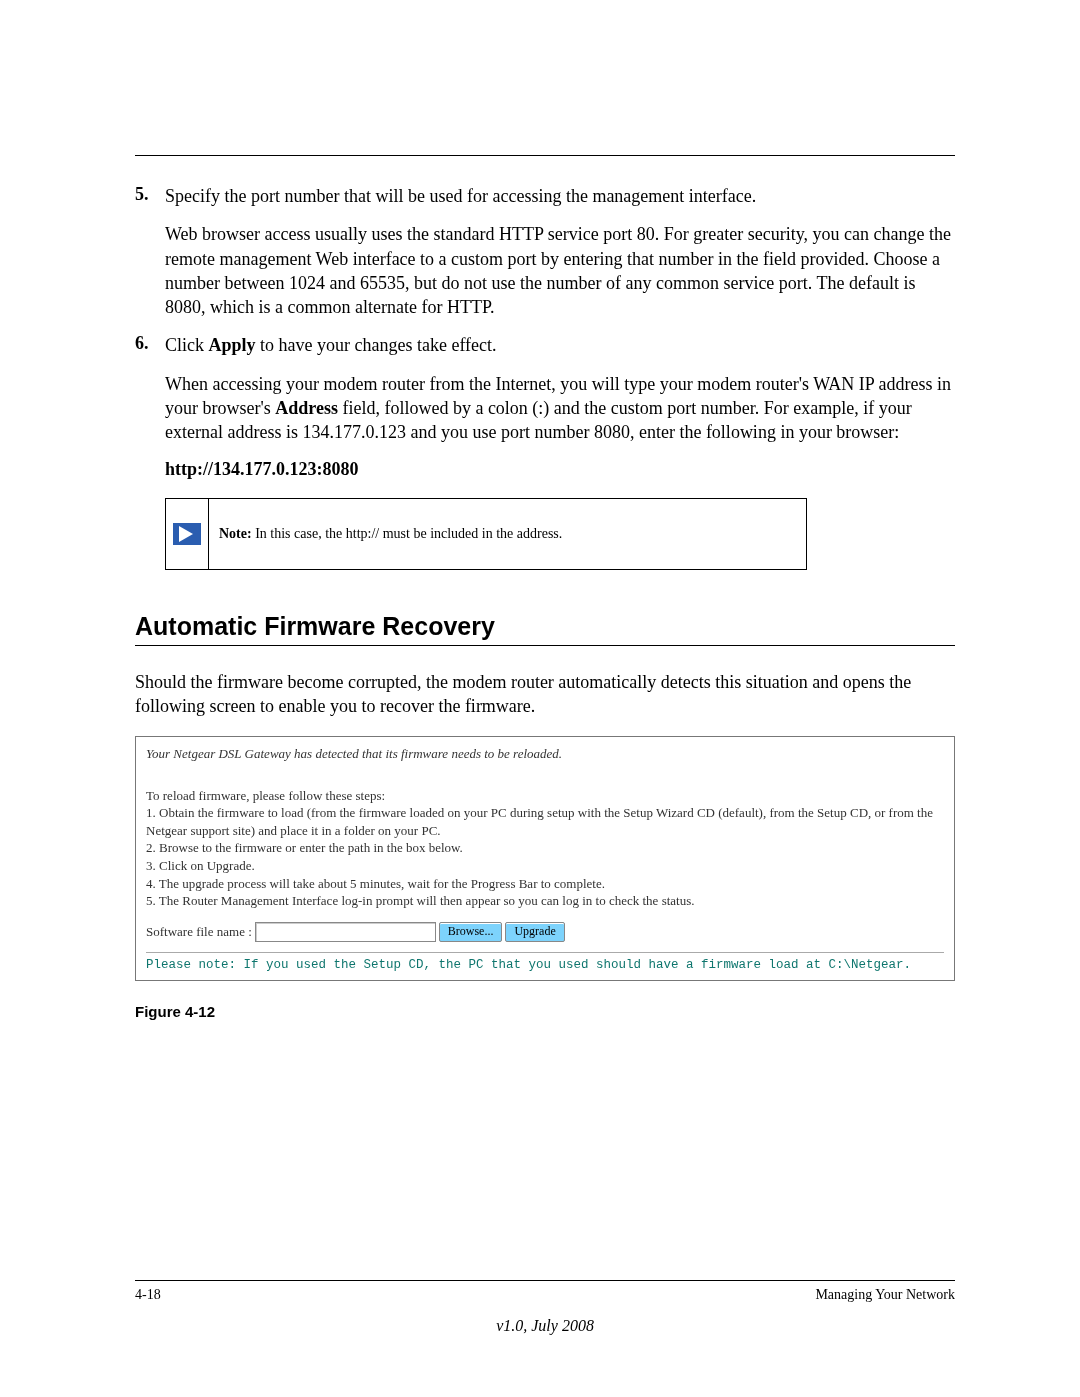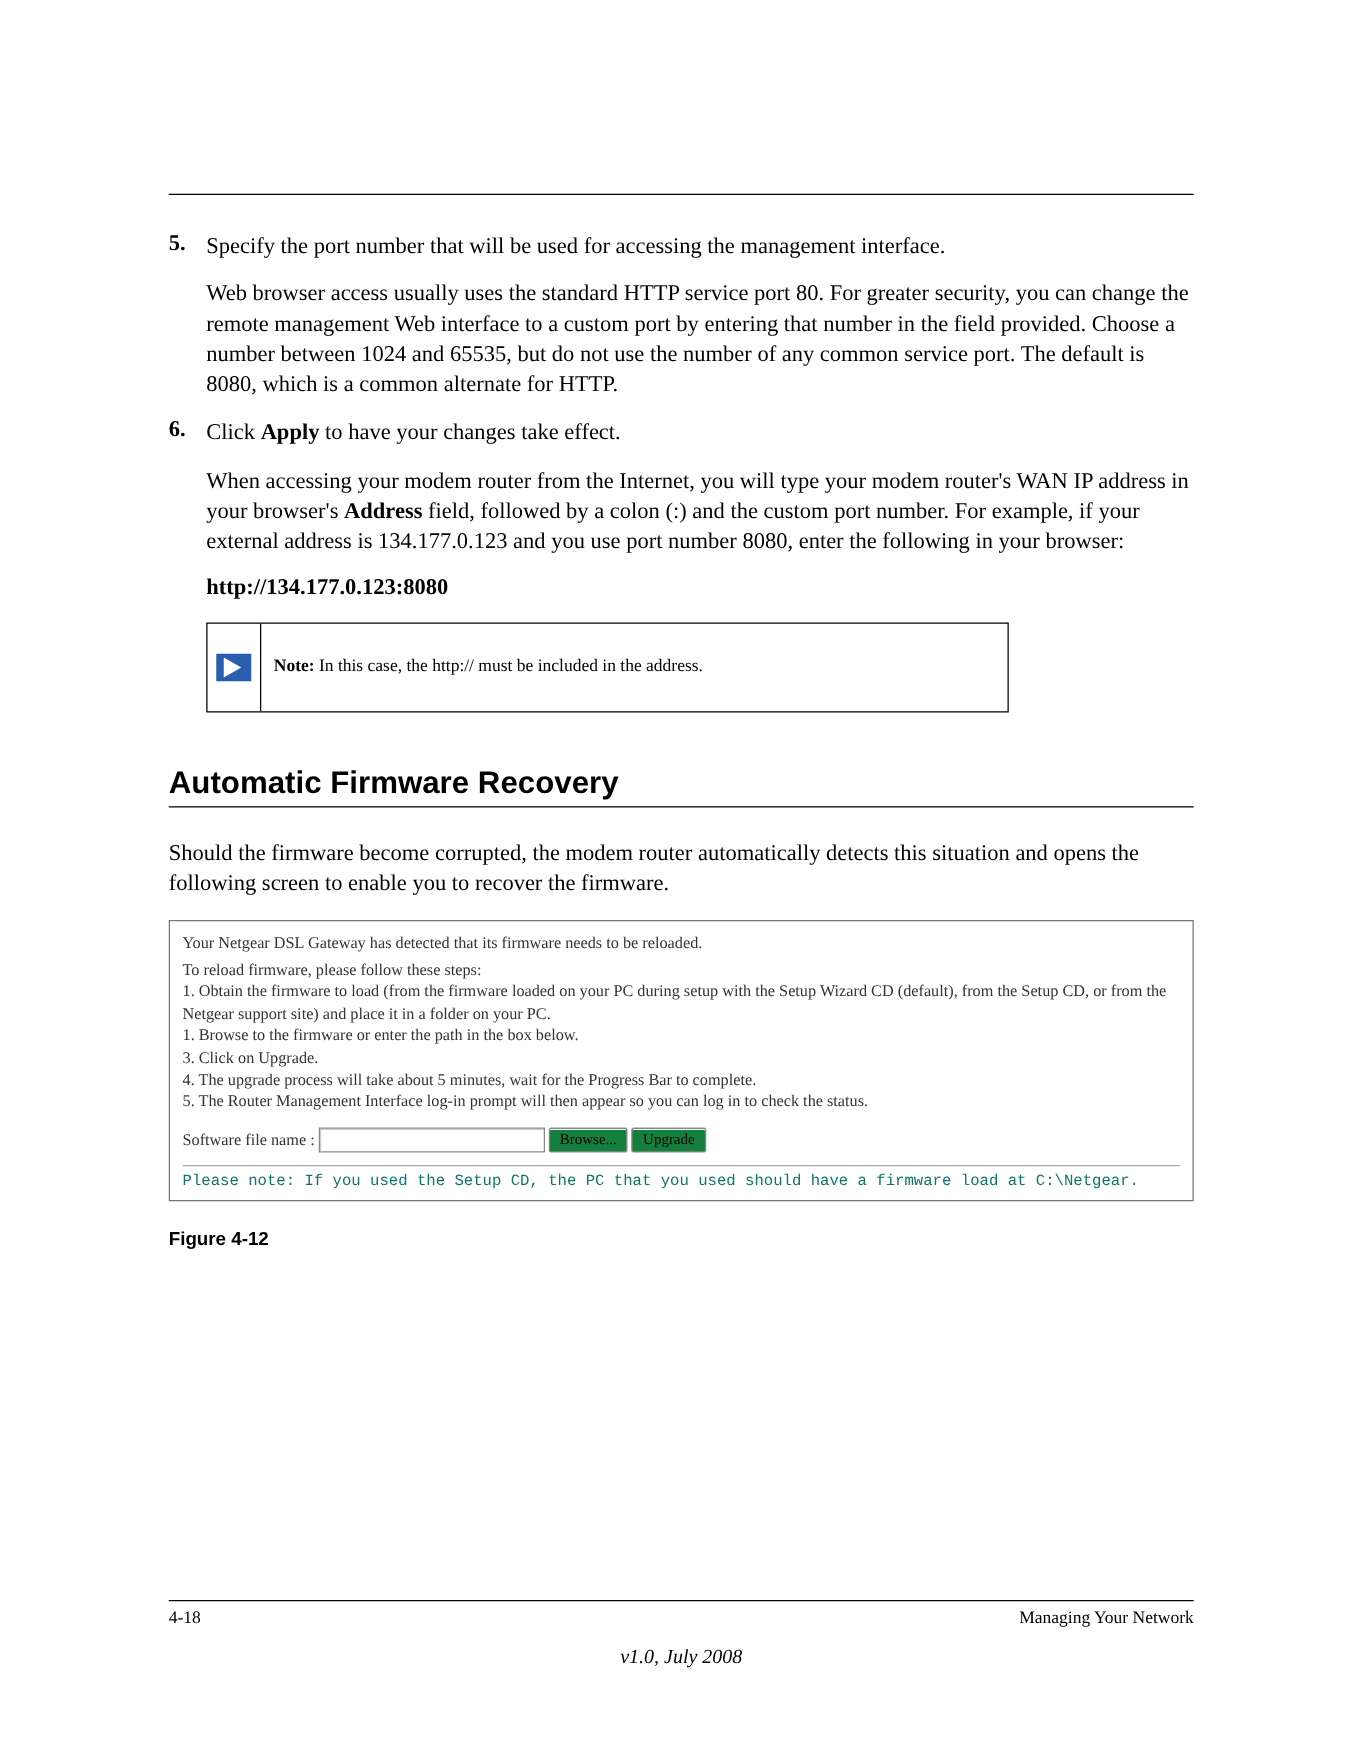--- a/index.html
+++ b/index.html
@@ -103,21 +103,21 @@
   
   .recovery-box {
     border: 1px solid #777;
     background: #fff;
     font-family: "Times New Roman", Times, serif;
     font-size: 13px;
     color: #333;
     padding: 8px 10px 6px 10px;
     line-height: 1.35;
   }
-  .recovery-box .lead { margin-bottom: 4px; }
+  .recovery-box .lead { margin-bottom: 24px; font-style: italic; }
   .recovery-box .steps-title { margin-bottom: 0; }
   .recovery-box .step { margin: 0; }
   .file-row {
     margin-top: 12px;
     display: flex;
     align-items: center;
     gap: 3px;
   }
   .file-input {
     width: 175px;
@@ -126,21 +126,21 @@
     background: #fff;
     box-shadow: inset 1px 1px 0 #ccc;
     font-size: 12px;
     padding: 0 2px;
   }
   .win-btn {
     font-family: "Times New Roman", Times, serif;
     font-size: 12px;
     height: 20px;
     padding: 0 8px;
-    background: #15803d;
+    background: #7dd3fc;
     border: 1px solid #888;
     border-radius: 2px;
     box-shadow: 0 1px 0 #fff inset;
     cursor: pointer;
   }
   .recovery-hr {
     border: none;
     border-top: 1px solid #aaa;
     margin: 10px 0 4px 0;
   }
@@ -217,21 +217,21 @@
 
     <div class="section-heading">Automatic Firmware Recovery</div>
     <hr class="section-rule">
 
     <p class="section-intro">Should the firmware become corrupted, the modem router automatically detects this situation and opens the following screen to enable you to recover the firmware.</p>
 
     <div class="recovery-box">
       <div class="lead">Your Netgear DSL Gateway has detected that its firmware needs to be reloaded.</div>
       <div class="steps-title">To reload firmware, please follow these steps:</div>
       <div class="step">1. Obtain the firmware to load (from the firmware loaded on your PC during setup with the Setup Wizard CD (default), from the Setup CD, or from the Netgear support site) and place it in a folder on your PC.</div>
-      <div class="step">1. Browse to the firmware or enter the path in the box below.</div>
+      <div class="step">2. Browse to the firmware or enter the path in the box below.</div>
       <div class="step">3. Click on Upgrade.</div>
       <div class="step">4. The upgrade process will take about 5 minutes, wait for the Progress Bar to complete.</div>
       <div class="step">5. The Router Management Interface log-in prompt will then appear so you can log in to check the status.</div>
 
       <div class="file-row">
         <span>Software file name : </span>
         <input class="file-input" type="text" style="">
         <button class="win-btn">Browse...</button>
         <button class="win-btn">Upgrade</button>
       </div>

